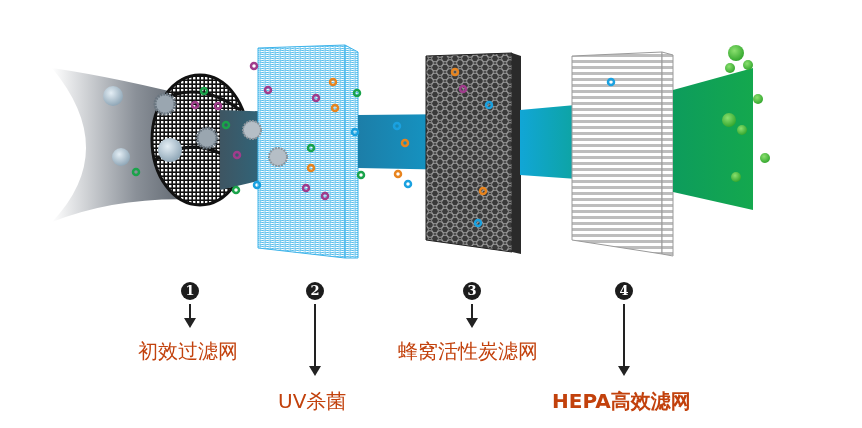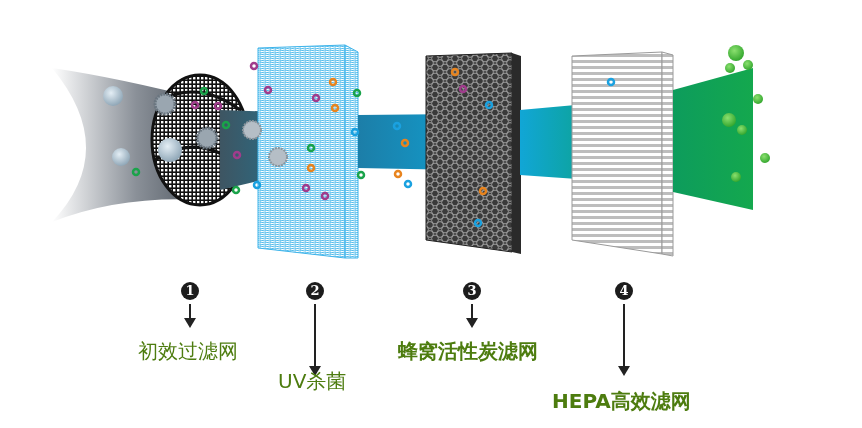--- a/index.html
+++ b/index.html
@@ -1,18 +1,18 @@
 <!DOCTYPE html>
 <html><head>
 <meta charset="utf-8">
 <style>
   html,body{margin:0;padding:0;background:#fff;}
   body{width:862px;height:428px;position:relative;overflow:hidden;font-family:"DejaVu Sans",sans-serif;}
   #scene{position:absolute;left:0;top:0;width:862px;height:428px;}
-  .label{position:absolute;color:#4d7c0f;font-size:20px;white-space:nowrap;font-family:"DejaVu Sans",sans-serif;}
+  .label{position:absolute;color:#c2410c;font-size:20px;white-space:nowrap;font-family:"DejaVu Sans",sans-serif;}
   .num{position:absolute;width:18px;height:18px;border-radius:50%;background:#1c1c1c;color:#fff;font-size:13px;font-weight:bold;text-align:center;line-height:18px;font-family:"DejaVu Serif",serif;}
   .arrow{position:absolute;width:2px;background:#222;}
   .arrow::after{content:"";position:absolute;left:-5px;bottom:-2px;border-left:6px solid transparent;border-right:6px solid transparent;border-top:10px solid #222;}
 </style>
 </head>
 <body>
 
 <svg id="scene" viewBox="0 0 862 428" xmlns="http://www.w3.org/2000/svg">
   <defs>
     <linearGradient id="gDirty" x1="0" x2="1" y1="0" y2="0">
@@ -151,21 +151,21 @@
     <circle cx="736" cy="177" r="5" fill="url(#gAnion)"></circle>
   </g>
 </svg>
 
 <div class="num" style="left:181px;top:282px;">1</div>
 <div class="arrow" style="left:189px;top:304px;height:22px;"></div>
 <div class="label" style="left:138px;top:338px;">初效过滤网</div>
 
 <div class="num" style="left:306px;top:282px;">2</div>
 <div class="arrow" style="left:314px;top:304px;height:70px;"></div>
-<div class="label" style="left:278px;top:368px;">UV杀菌</div>
+<div class="label" style="left:278px;top:388px;">UV杀菌</div>
 
 <div class="num" style="left:463px;top:282px;">3</div>
 <div class="arrow" style="left:471px;top:304px;height:22px;"></div>
-<div class="label" style="left:398px;top:338px;font-weight:bold;">蜂窝活性炭滤网</div>
+<div class="label" style="left:398px;top:338px;">蜂窝活性炭滤网</div>
 
 <div class="num" style="left:615px;top:282px;">4</div>
 <div class="arrow" style="left:623px;top:304px;height:70px;"></div>
 <div class="label" style="left:552px;top:388px;font-weight:bold;">HEPA高效滤网</div>
 
 </body></html>

